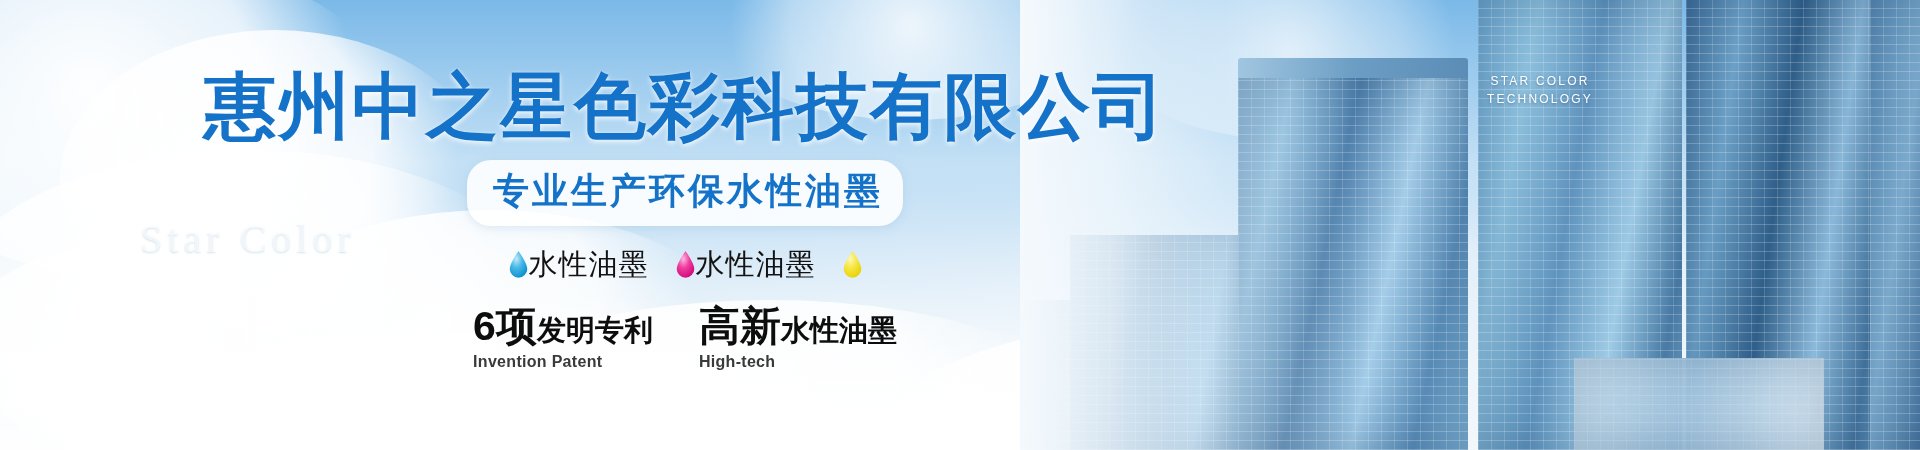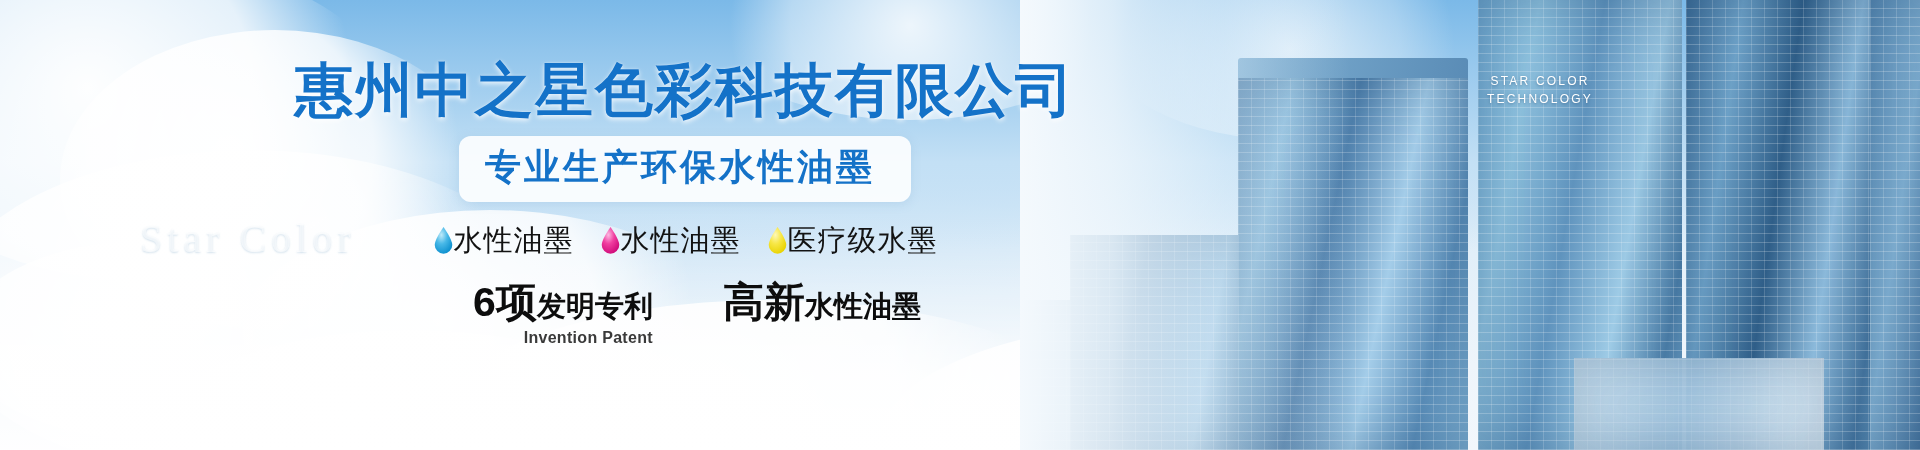--- a/index.html
+++ b/index.html
@@ -143,38 +143,38 @@
   
   .content {
     position: absolute;
     left: 0; top: 0;
     width: 1370px;
     height: 450px;
     text-align: center;
   }
 
   .company-title {
-    margin: 0;
+    margin: 8px;
     padding-top: 58px;
-    font-size: 58px;
+    font-size: 72px;
     font-weight: bold;
     letter-spacing: 2px;
     color: #1472c8;
     text-shadow: 0 2px 5px rgba(255,255,255,0.85), 0 0 1px rgba(255,255,255,0.9);
     line-height: 1.12;
   }
 
   .pill-wrap {
     margin-top: 13px;
   }
   .subtitle-pill {
     display: inline-block;
     background: rgba(255,255,255,0.88);
-    border-radius: 12px;
-    padding: 7px 36px 10px 26px;
+    border-radius: 24px;
+    padding: 7px 20px 10px 26px;
     font-size: 36px;
     font-weight: bold;
     letter-spacing: 3px;
     color: #1472c8;
     box-shadow: 0 2px 10px rgba(130,175,210,0.25);
   }
 
   .product-row {
     margin-top: 19px;
     display: flex;
@@ -199,22 +199,21 @@
   }
 
   .badge-row {
     margin-top: 21px;
     display: flex;
     justify-content: center;
     align-items: flex-start;
     gap: 46px;
   }
   .badge {
-    text-align: right;
-    margin-left: 24px;
+    text-align: left;
   }
   .badge-cn {
     white-space: nowrap;
     line-height: 1.0;
   }
   .badge-big {
     font-size: 41px;
     font-weight: bold;
     color: #0d0d0d;
     letter-spacing: 0px;
@@ -315,29 +314,29 @@
         <svg class="drop" viewBox="0 0 24 32">
           <defs>
             <radialGradient id="gdrop3" cx="38%" cy="30%" r="75%">
               <stop offset="0%" stop-color="#fdf8b8"></stop>
               <stop offset="45%" stop-color="#f7e747"></stop>
               <stop offset="100%" stop-color="#e8d200"></stop>
             </radialGradient>
           </defs>
           <path d="M12 0.5 C12 0.5 2 14.5 2 21 a10 10 0 0 0 20 0 C22 14.5 12 0.5 12 0.5 Z" fill="url(#gdrop3)"></path>
         </svg>
-        <span class="product-label">医疗级水墨</span>
       </div>
     </div>
 
     <div class="badge-row">
       <div class="badge">
         <div class="badge-cn"><span class="badge-big">6项</span><span class="badge-small">发明专利</span></div>
         <div class="badge-en">Invention Patent</div>
       </div>
 
       <div class="badge">
         <div class="badge-cn"><span class="badge-big">高新</span><span class="badge-small">水性油墨</span></div>
+        <div class="badge-en">High-tech</div>
       </div>
     </div>
 
   </div>
 </div>
 
 </body></html>

